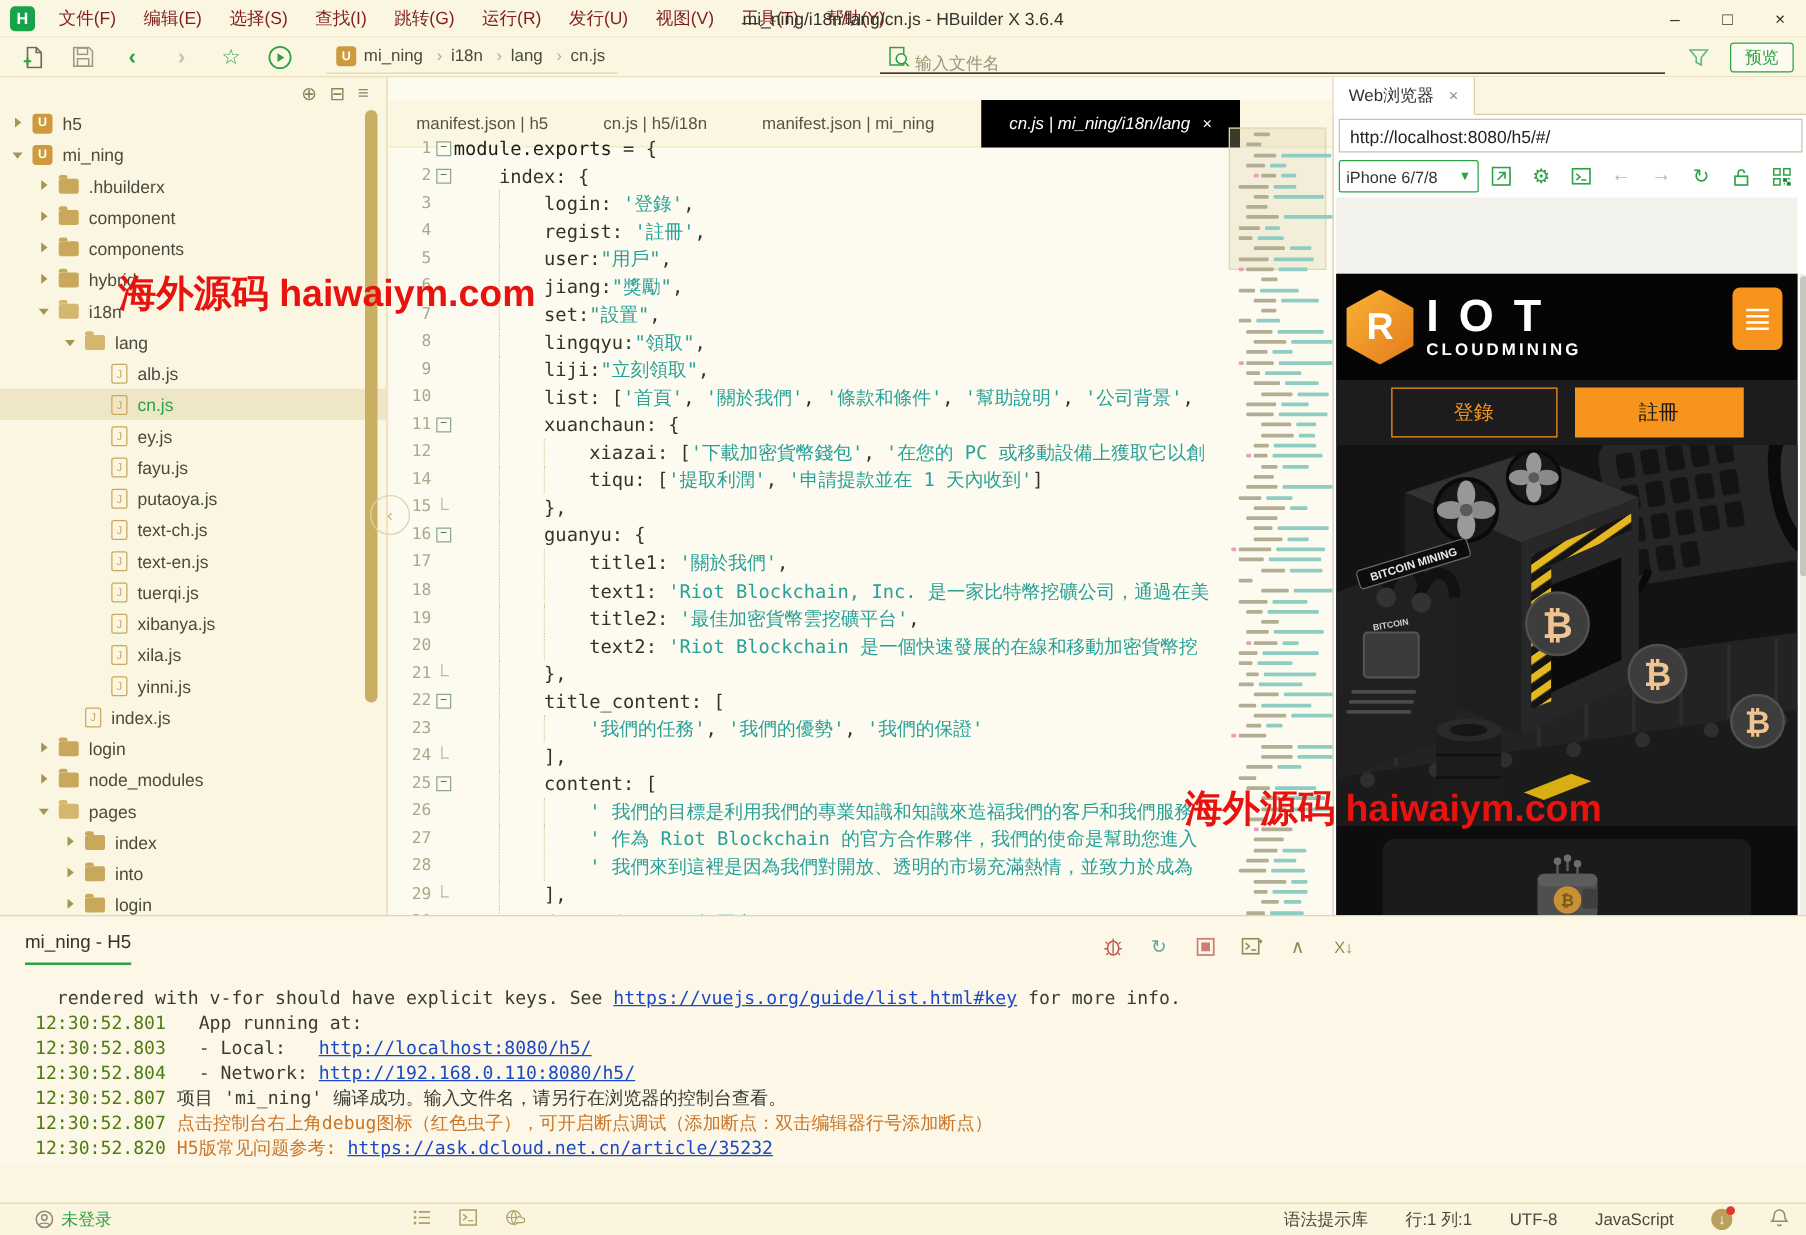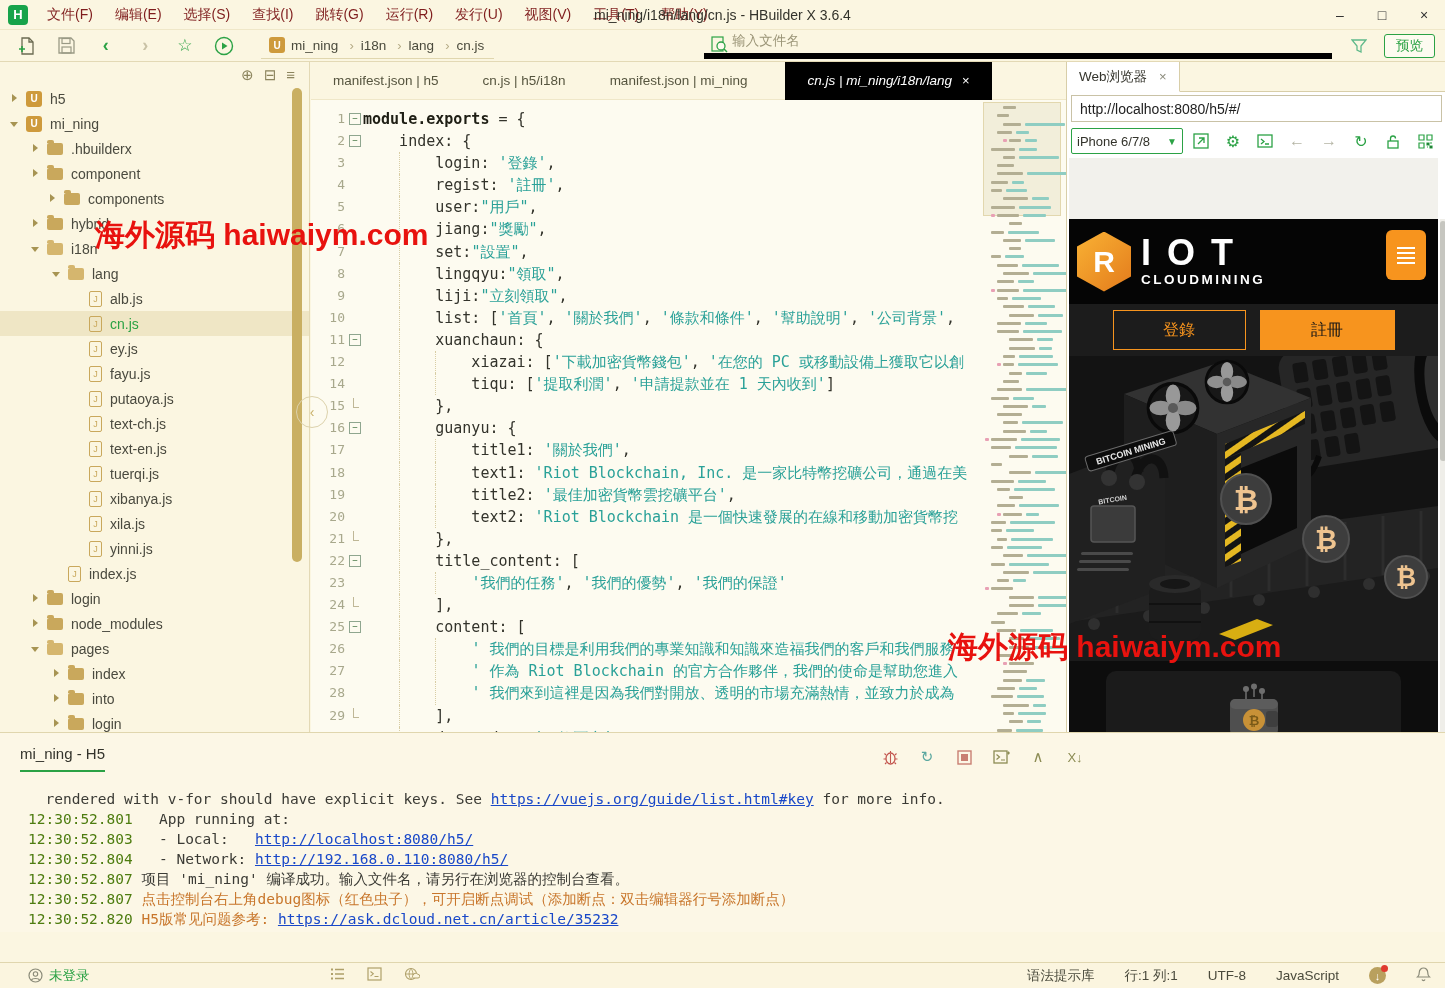--- a/index.html
+++ b/index.html
@@ -19,21 +19,21 @@
   #toolbar{position:absolute;left:0;top:30px;width:100%;height:32px;display:flex;align-items:center;border-bottom:1px solid #E3D9B5;background:#FBF6E1}
   .tb-ic{width:26px;height:24px;margin-left:14px;display:flex;align-items:center;justify-content:center;font-size:17px;color:#6b6b52}
   .tb-ic svg{display:block}
   .tb-back{color:#2BA245;font-size:18px;font-weight:bold}
   .tb-fwd{color:#C9C2A6;font-size:18px;font-weight:bold}
   .tb-star{color:#2BA245;font-size:17px}
   #breadcrumb{display:flex;align-items:center;margin-left:24px;height:26px;padding:0 8px;border-bottom:1px solid #E0D6AE}
   .bc-proj{width:16px;height:16px;background:#CE9A3C;border-radius:3px;color:#fff;font-size:10px;font-weight:bold;display:flex;align-items:center;justify-content:center;margin-right:4px}
   .bc-item{font-size:13.5px;color:#4a4a3c;padding:0 2px}
   .bc-item + .bc-item::before{content:"›";color:#B5AB86;margin:0 7px;font-size:13px}
-  #search-wrap{display:flex;align-items:flex-start;margin-left:210px;width:640px;height:26px;border-bottom:6px solid #000000}
+  #search-wrap{display:flex;align-items:flex-end;margin-left:210px;width:640px;height:26px;border-bottom:1px solid #000000}
   #search-input{flex:1;border:0;outline:0;background:transparent;font-size:13.5px;color:#6e6a52;font-family:"Liberation Sans",sans-serif}
   #search-input::placeholder{color:#9B9577}
   #filter-btn{margin-left:14px}
   #preview-btn{margin-left:12px;margin-right:10px;width:52px;height:24px;border:1px solid #2BA245;border-radius:3px;color:#2BA245;background:#FDFBF0;font-size:13.5px;display:flex;align-items:center;justify-content:center}
 
   
   #main{position:absolute;left:0;top:62px;width:1445px;height:700px}
   #sidebar{position:absolute;left:0;top:0;width:310px;height:700px;border-right:1px solid #E3D9B5;background:#FBF6E1;overflow:hidden}
   #editor{position:absolute;left:311px;top:0;width:755px;height:700px;background:#FDFBF0}
   #browser{position:absolute;left:1066px;top:0;width:379px;height:700px;background:#fff;border-left:1px solid #D8CEA8}
@@ -52,35 +52,35 @@
   .ic-folder::before{content:"";position:absolute;left:0;top:-3px;width:7px;height:3px;background:#C9A85C;border-radius:2px 2px 0 0}
   .ic-folder.open{background:#D5B66E}.ic-folder.open::before{background:#D5B66E}
   .ic-file{width:13px;height:16px;border:1.4px solid #C9A85C;border-radius:2px;color:#C9A85C;font-size:9px;display:flex;align-items:center;justify-content:center;margin-right:8px;flex:0 0 auto}
   #tree-scrollbar{position:absolute;left:292px;top:26px;width:10px;height:474px;background:#C9AF62;border-radius:5px}
   #sb-tabs{position:absolute;left:0;bottom:0;width:100%;height:30px;border-top:1px solid #E3D9B5;display:flex;align-items:center}
   .sbt{width:36px;height:29px;display:flex;align-items:center;justify-content:center}
   .sbt.active{border-right:1px solid #E3D9B5;background:#F6EFD3}
   #collapse-handle{position:absolute;left:296px;top:334px;width:32px;height:32px;border:1px solid #DCD2AC;border-radius:50%;z-index:3;display:flex;align-items:center;justify-content:center;color:#C8B069;font-size:14px;background:transparent}
 
   
-  #etabs{position:absolute;left:0;top:0;width:755px;height:38px;display:flex;align-items:center;background:#FBF6E1;border-bottom:1px solid #EFE7C8}
+  #etabs{position:absolute;left:0;top:18px;width:755px;height:38px;display:flex;align-items:center;background:#FBF6E1;border-bottom:1px solid #EFE7C8}
   .etab{font-size:13.5px;color:#56553f;padding:0 22px;height:38px;display:flex;align-items:center;white-space:nowrap}
   .etab.active{background:#000000;color:#fff;font-style:italic;margin-left:16px}
   .etab .closex{margin-left:10px;font-style:normal;font-size:13px}
 
   
   #code{position:absolute;left:0;top:38px;width:669px;height:662px;overflow:hidden;padding-top:8px}
   .cl{display:flex;height:22.1px;position:relative}
   .ln{width:34px;text-align:right;color:#A8A88C;font:13px/22.1px "DejaVu Sans Mono",monospace;flex:0 0 auto}
   .fold{width:18px;flex:0 0 auto;position:relative}
   .fold.open::before{content:"−";position:absolute;left:4px;top:5px;width:10px;height:10px;border:1px solid #8FA68F;color:#4a7a4a;font:9px/9px "DejaVu Sans Mono",monospace;text-align:center;background:#FDFBF0}
   .fold.end::before{content:"";position:absolute;left:8px;top:3px;width:5px;height:9px;border-left:1px solid #BFB796;border-bottom:1px solid #BFB796}
   .ct{position:relative;flex:1;overflow:hidden}
   .ct pre{font:15px/22.1px "DejaVu Sans Mono",monospace;white-space:pre}
-  .c-p{color:#33332b}.c-s{color:#2AA198}.c-k{color:#1e1e14;font-weight:bold}
+  .c-p{color:#33332b}.c-s{color:#2AA198}.c-k{color:#1e1e14;font-weight:normal}
   .iguide{position:absolute;top:0;height:22.1px;border-left:1px dotted #D8CDA4}
 
   
   #minimap{position:absolute;left:672px;top:40px;width:78px;height:656px}
   #mm-viewport{position:absolute;left:0;top:0;width:78px;height:114px;background:rgba(216,205,160,.28);border:1px solid #E2D7AE}
   .mmrow{position:absolute;height:3px;border-radius:1px}
   #hscroll{position:absolute;left:2px;top:690px;width:662px;height:9px;background:#F1EAD0;border-radius:5px}
   #hscroll-thumb{position:absolute;left:0;top:0;width:448px;height:9px;background:#CBB26A;border-radius:5px}
 
   
@@ -223,21 +223,21 @@
           <div class="trow" style="padding-left: 31px;">
             <span class="chev closed"></span>
             <span class="ic-folder"></span>
             <span class="tlabel">.hbuilderx</span>
           </div>
           <div class="trow" style="padding-left: 31px;">
             <span class="chev closed"></span>
             <span class="ic-folder"></span>
             <span class="tlabel">component</span>
           </div>
-          <div class="trow" style="padding-left: 48px;">
+          <div class="trow" style="padding-left: 31px;">
             <span class="chev closed"></span>
             <span class="ic-folder"></span>
             <span class="tlabel">components</span>
           </div>
           <div class="trow" style="padding-left: 31px;">
             <span class="chev closed"></span>
             <span class="ic-folder"></span>
             <span class="tlabel">hybrid</span>
           </div>
           <div class="trow" style="padding-left: 31px;">

